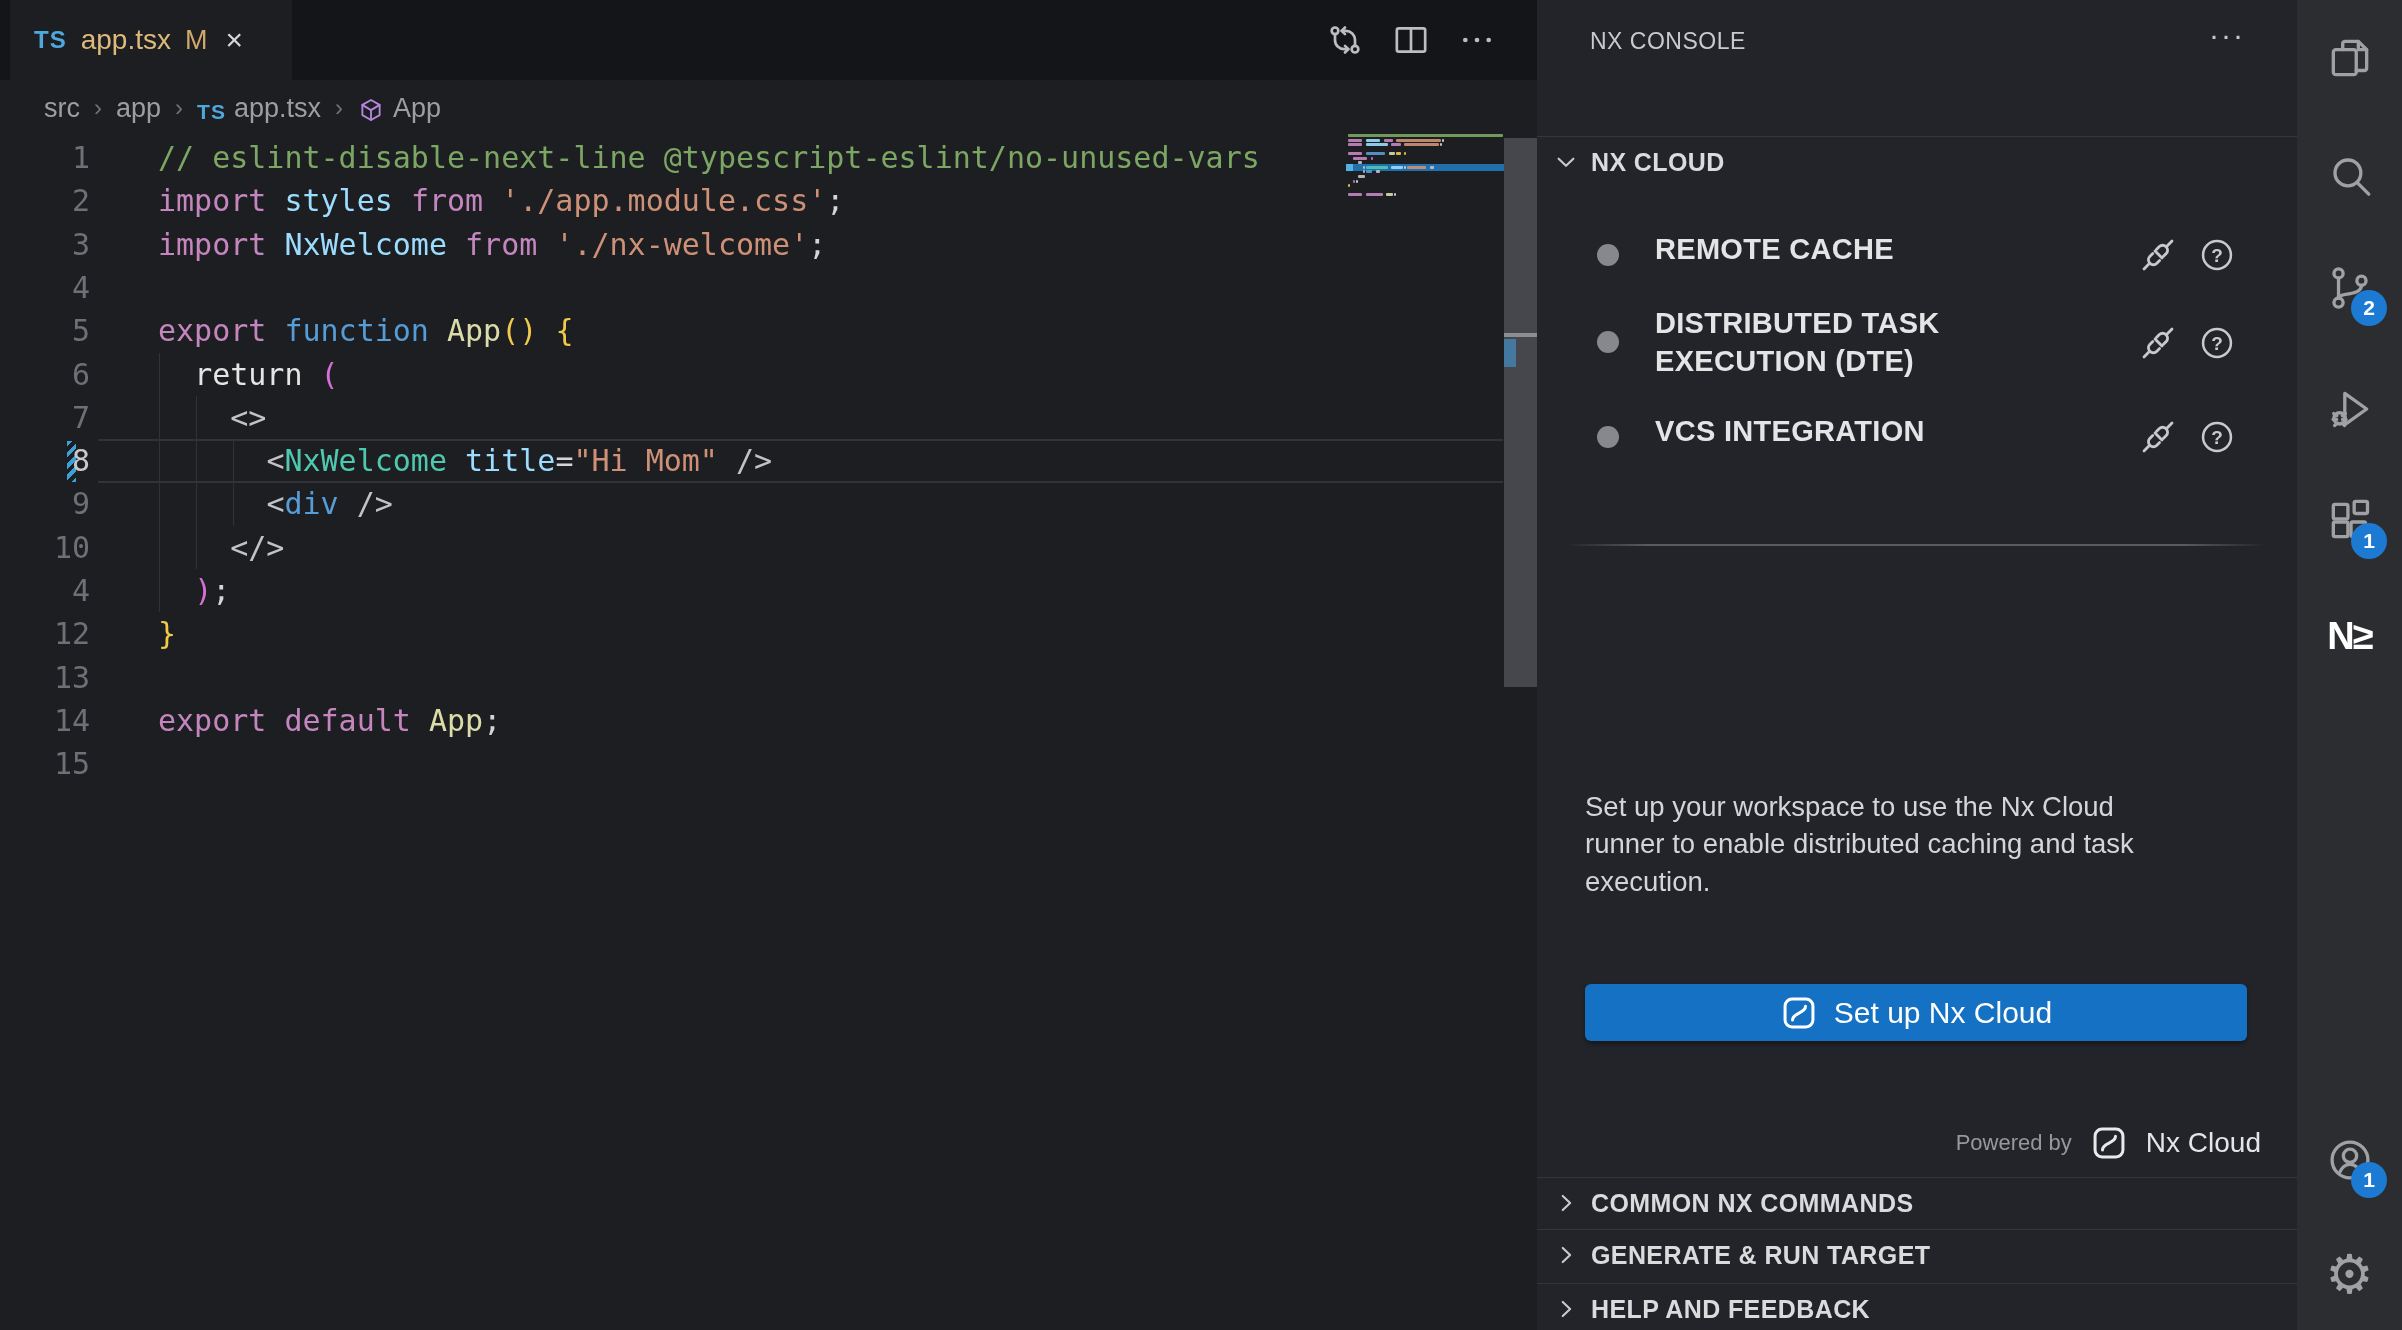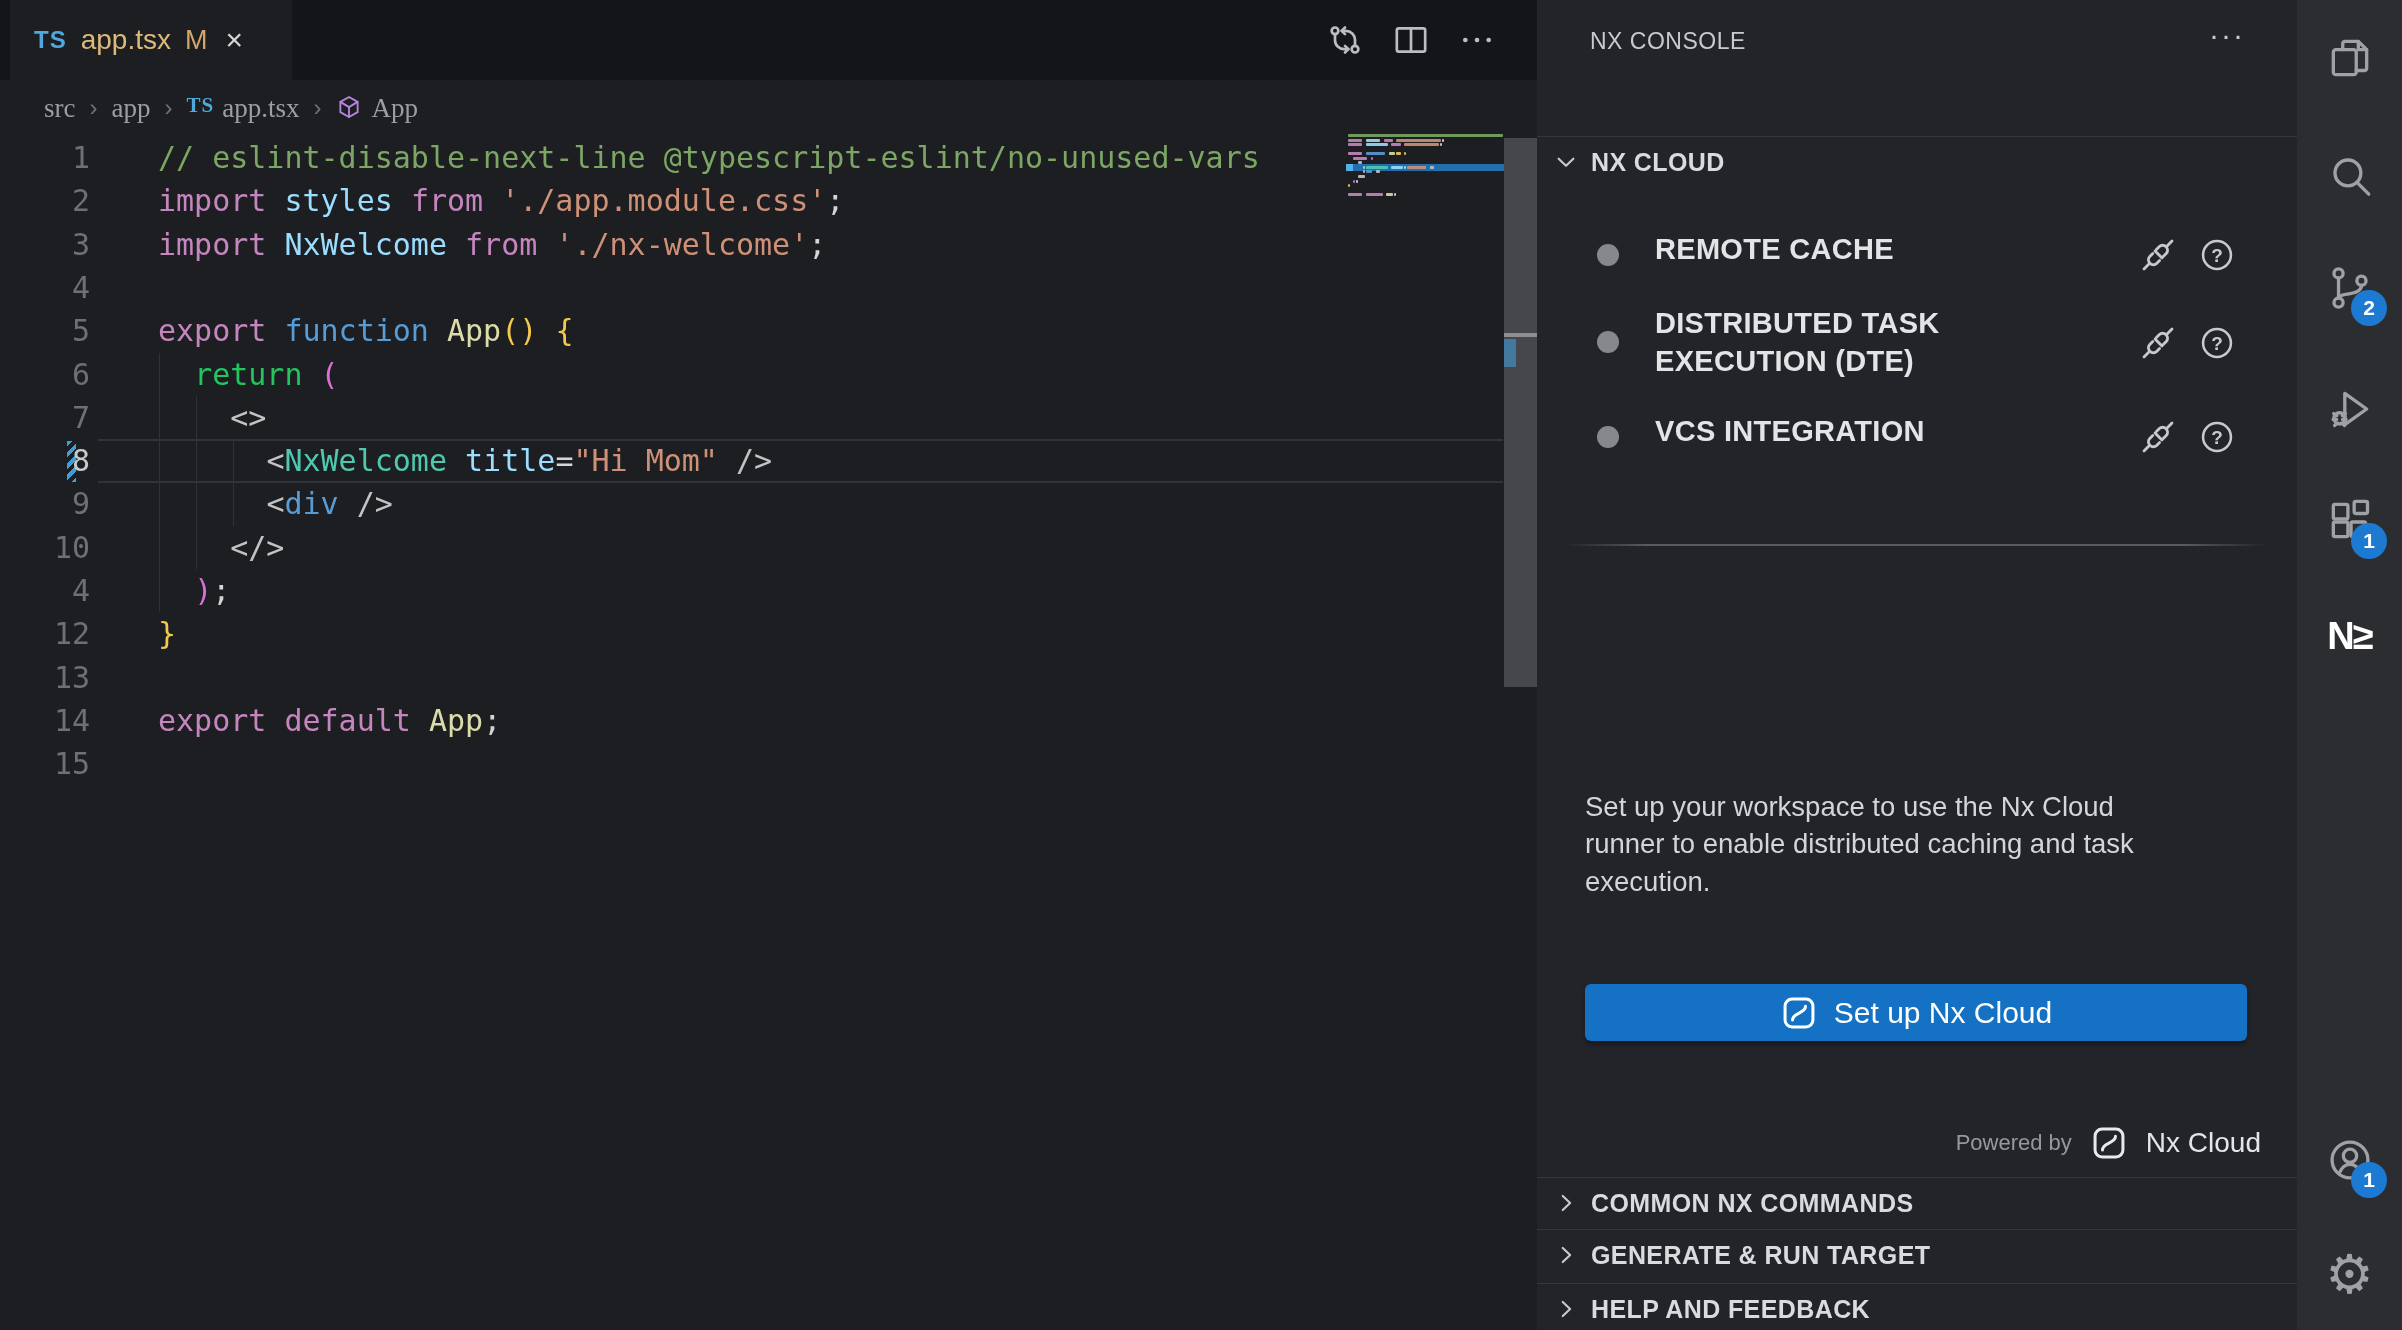--- a/index.html
+++ b/index.html
@@ -17,21 +17,21 @@
   #editor-toolbar{position:absolute;right:40px;top:0;height:80px;display:flex;align-items:center;gap:26px;color:#bcbdc0;}
   .tb-icon{width:40px;height:40px;}
   .tb-icon svg{width:100%;height:100%;}
   
   #breadcrumb{position:absolute;left:44px;top:80px;height:56px;display:flex;align-items:center;
               font-size:27px;color:#9d9ea1;gap:14px;}
   .bc-sep{color:#707175;font-size:24px;}
   .bc-ts{color:#4fa8dd;font-weight:bold;font-size:21px;letter-spacing:1px;}
   .bc-icon{width:28px;height:28px;color:#b685dd;display:inline-block;vertical-align:middle;}
   .bc-icon svg{width:100%;height:100%;}
-  .bc-item{display:flex;align-items:flex-start;gap:8px;cursor:pointer;font-family:Liberation Serif, serif;}
+  .bc-item{display:flex;align-items:flex-end;gap:8px;cursor:pointer;}
   
   #code{position:absolute;left:0;top:136px;width:1345px;}
   .cline{position:absolute;left:0;height:44px;width:1345px;white-space:pre;
          font-family:"DejaVu Sans Mono",monospace;font-size:30px;line-height:44px;}
   .gut{position:absolute;left:0;top:0;width:90px;text-align:right;color:#6d7076;
        font-family:"DejaVu Sans Mono",monospace;font-size:30px;line-height:44px;}
   .gut.cur{color:#c8c9cb;}
   .ctext{position:absolute;left:158px;top:0;}
   .indent-guide{position:absolute;width:1px;background:#313236;}
   #cur-line{position:absolute;left:98px;width:1405px;height:44px;
@@ -153,21 +153,21 @@
         <div id="cur-line" style="top: 303.1px;"></div>
         <div id="mod-mark" style="top: 305.1px;"></div>
         <div class="indent-guide" style="left: 159px; top: 216.5px; height: 259.8px;"></div>
         <div class="indent-guide" style="left: 196px; top: 259.8px; height: 173.2px;"></div>
         <div class="indent-guide" style="left: 233px; top: 303.1px; height: 86.6px;"></div>
         <div class="cline" style="top: 0px;"><div class="gut">1</div><span class="ctext"><span style="color: rgb(123, 166, 99);">// eslint-disable-next-line @typescript-eslint/no-unused-vars</span></span></div>
         <div class="cline" style="top: 43.3px;"><div class="gut">2</div><span class="ctext"><span style="color: rgb(197, 134, 192);">import</span><span style="color: rgb(212, 213, 214);"> </span><span style="color: rgb(156, 220, 254);">styles</span><span style="color: rgb(212, 213, 214);"> </span><span style="color: rgb(197, 134, 192);">from</span><span style="color: rgb(212, 213, 214);"> </span><span style="color: rgb(206, 145, 120);">'./app.module.css'</span><span style="color: rgb(212, 213, 214);">;</span></span></div>
         <div class="cline" style="top: 86.6px;"><div class="gut">3</div><span class="ctext"><span style="color: rgb(197, 134, 192);">import</span><span style="color: rgb(212, 213, 214);"> </span><span style="color: rgb(156, 220, 254);">NxWelcome</span><span style="color: rgb(212, 213, 214);"> </span><span style="color: rgb(197, 134, 192);">from</span><span style="color: rgb(212, 213, 214);"> </span><span style="color: rgb(206, 145, 120);">'./nx-welcome'</span><span style="color: rgb(212, 213, 214);">;</span></span></div>
         <div class="cline" style="top: 129.9px;"><div class="gut">4</div><span class="ctext"></span></div>
         <div class="cline" style="top: 173.2px;"><div class="gut">5</div><span class="ctext"><span style="color: rgb(197, 134, 192);">export</span><span style="color: rgb(212, 213, 214);"> </span><span style="color: rgb(86, 156, 214);">function</span><span style="color: rgb(212, 213, 214);"> </span><span style="color: rgb(220, 220, 170);">App</span><span style="color: rgb(242, 202, 75);">()</span><span style="color: rgb(212, 213, 214);"> </span><span style="color: rgb(242, 202, 75);">{</span></span></div>
-        <div class="cline" style="top: 216.5px;"><div class="gut">6</div><span class="ctext"><span style="color: rgb(212, 213, 214);">  </span><span style="color: #22c55e;">return</span><span style="color: rgb(212, 213, 214);"> </span><span style="color: rgb(214, 112, 214);">(</span></span></div>
+        <div class="cline" style="top: 216.5px;"><div class="gut">6</div><span class="ctext"><span style="color: rgb(212, 213, 214);">  </span><span style="color: #e5e5e5;">return</span><span style="color: rgb(212, 213, 214);"> </span><span style="color: rgb(214, 112, 214);">(</span></span></div>
         <div class="cline" style="top: 259.8px;"><div class="gut">7</div><span class="ctext"><span style="color: rgb(212, 213, 214);">    </span><span style="color: rgb(194, 195, 197);">&lt;&gt;</span></span></div>
         <div class="cline" style="top: 303.1px;"><div class="gut cur">8</div><span class="ctext"><span style="color: rgb(212, 213, 214);">      </span><span style="color: rgb(194, 195, 197);">&lt;</span><span style="color: rgb(78, 201, 176);">NxWelcome</span><span style="color: rgb(212, 213, 214);"> </span><span style="color: rgb(156, 220, 254);">title</span><span style="color: rgb(212, 213, 214);">=</span><span style="color: rgb(206, 145, 120);">"Hi Mom"</span><span style="color: rgb(212, 213, 214);"> </span><span style="color: rgb(194, 195, 197);">/&gt;</span></span></div>
         <div class="cline" style="top: 346.4px;"><div class="gut">9</div><span class="ctext"><span style="color: rgb(212, 213, 214);">      </span><span style="color: rgb(194, 195, 197);">&lt;</span><span style="color: rgb(86, 156, 214);">div</span><span style="color: rgb(212, 213, 214);"> </span><span style="color: rgb(194, 195, 197);">/&gt;</span></span></div>
         <div class="cline" style="top: 389.7px;"><div class="gut">10</div><span class="ctext"><span style="color: rgb(212, 213, 214);">    </span><span style="color: rgb(194, 195, 197);">&lt;/&gt;</span></span></div>
         <div class="cline" style="top: 433px;"><div class="gut">4</div><span class="ctext"><span style="color: rgb(212, 213, 214);">  </span><span style="color: rgb(214, 112, 214);">)</span><span style="color: rgb(212, 213, 214);">;</span></span></div>
         <div class="cline" style="top: 476.3px;"><div class="gut">12</div><span class="ctext"><span style="color: rgb(242, 202, 75);">}</span></span></div>
         <div class="cline" style="top: 519.6px;"><div class="gut">13</div><span class="ctext"></span></div>
         <div class="cline" style="top: 562.9px;"><div class="gut">14</div><span class="ctext"><span style="color: rgb(197, 134, 192);">export</span><span style="color: rgb(212, 213, 214);"> </span><span style="color: rgb(197, 134, 192);">default</span><span style="color: rgb(212, 213, 214);"> </span><span style="color: rgb(220, 220, 170);">App</span><span style="color: rgb(212, 213, 214);">;</span></span></div>
         <div class="cline" style="top: 606.2px;"><div class="gut">15</div><span class="ctext"></span></div>
       </div>

